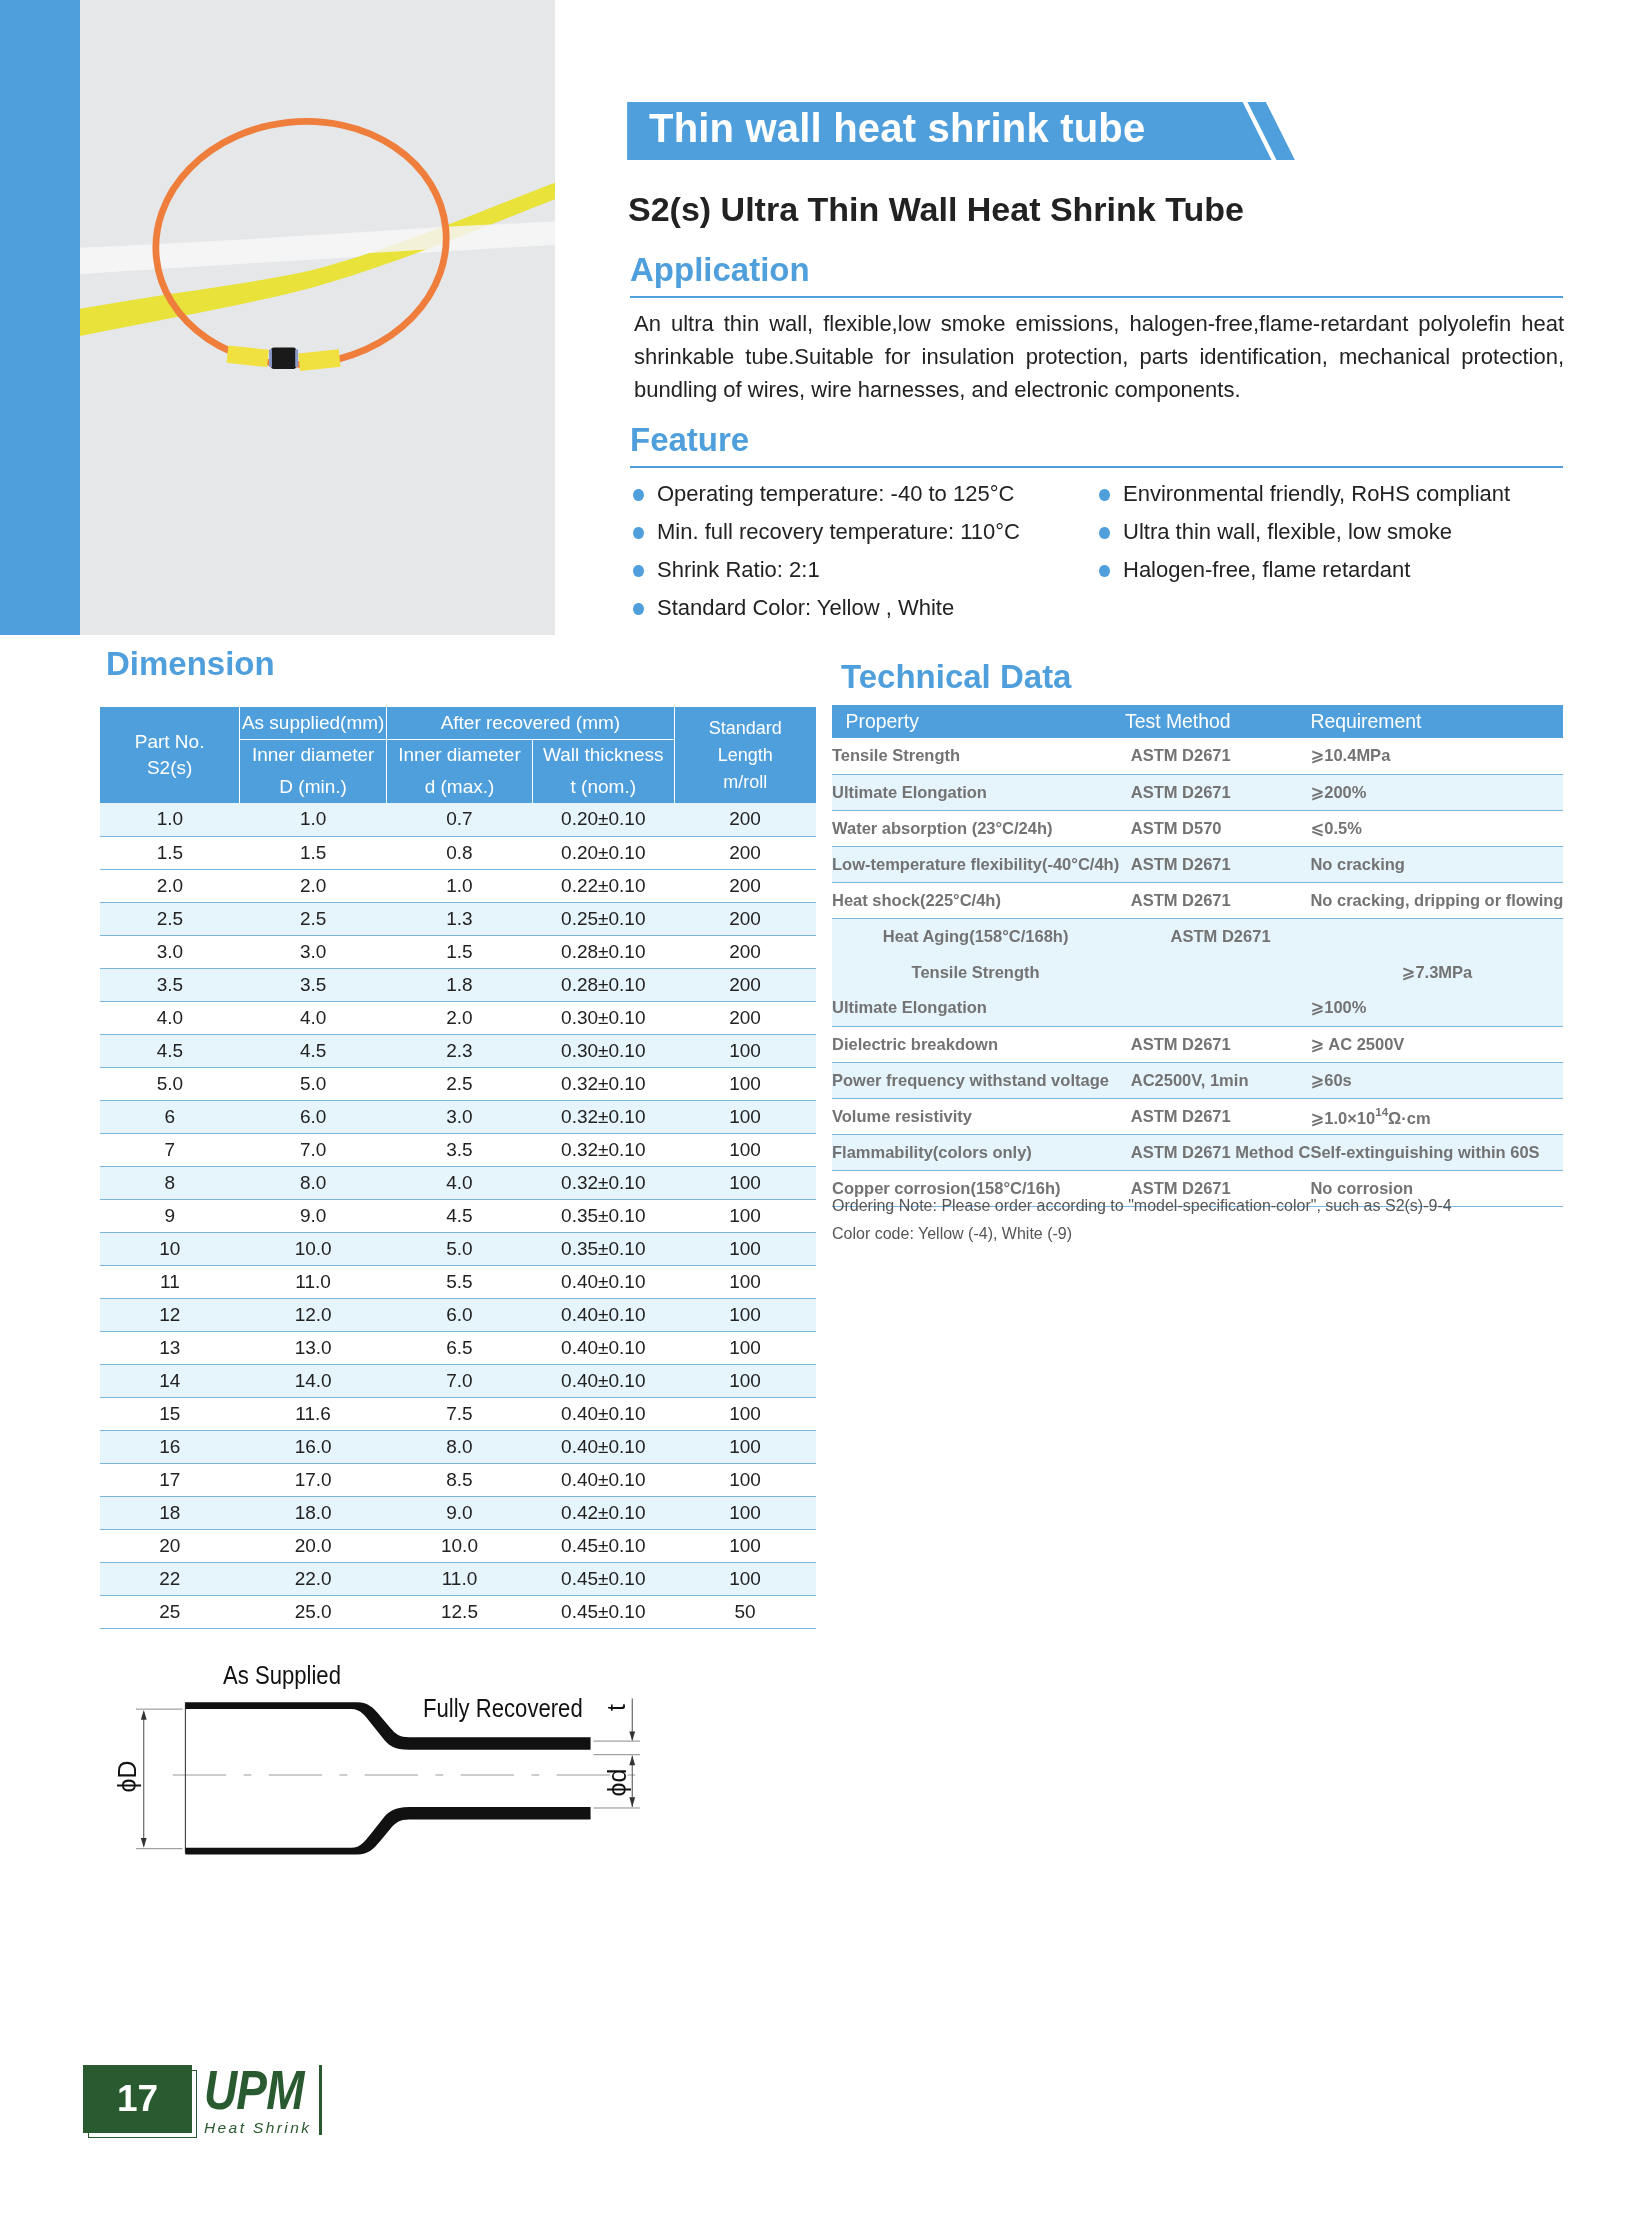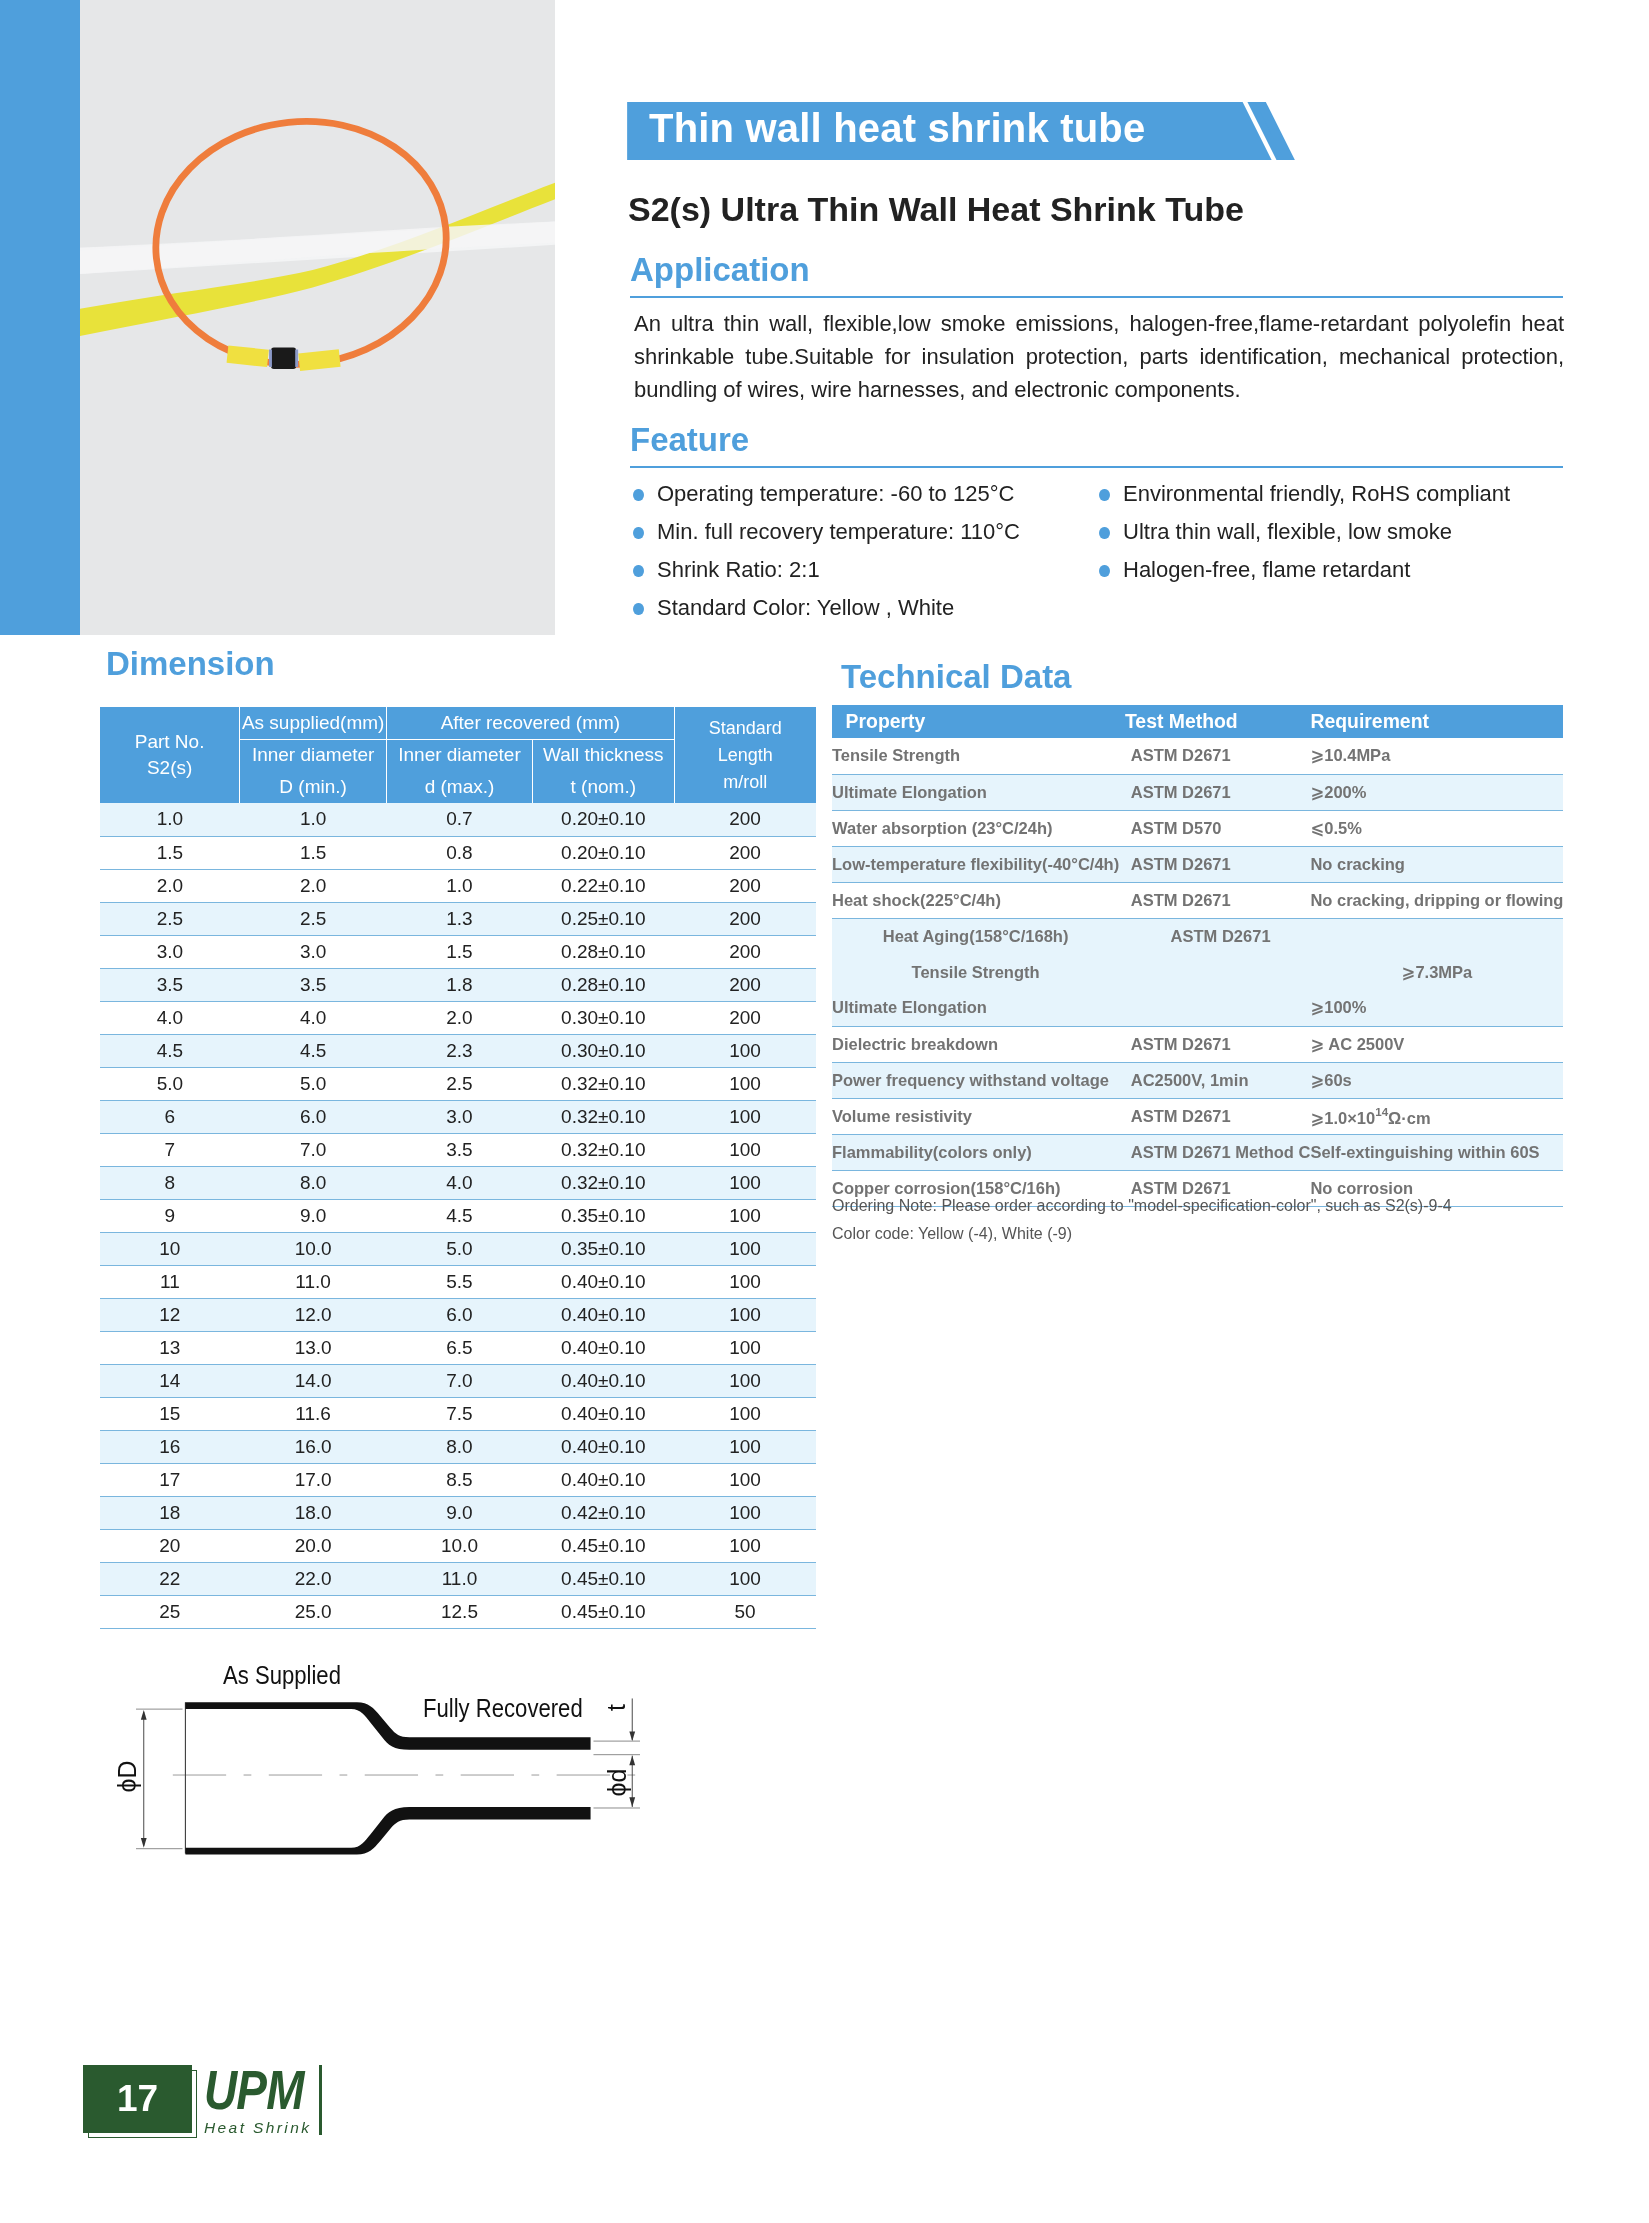--- a/index.html
+++ b/index.html
@@ -29,21 +29,21 @@
   
   .dim-table { position: absolute; left: 100px; top: 707px; width: 716px; border-collapse: collapse; font-size: 19px; }
   .dim-table th { background: #4f9fdc; color: #ffffff; font-weight: normal; text-align: center; line-height: 26px; padding: 0; }
   .dim-table th.bl { border-left: 1.5px solid #ffffff; }
   .dim-table th.bb { border-bottom: 1.5px solid #ffffff; }
   .dim-table td { height: 33px; text-align: center; border-bottom: 1.5px solid #7ab6de; padding: 0; color: #222; }
   .dim-table tr.shade td { background: #e6f4fc; }
 
   
   .tech-table { position: absolute; left: 832px; top: 705px; width: 722px; border-collapse: collapse; font-size: 16.5px; }
-  .tech-table th { background: #4f9fdc; color: #ffffff; font-weight: bold; text-align: left; height: 33px; font-size: 19.4px; padding: 0; }
+  .tech-table th { background: #4f9fdc; color: #ffffff; font-weight: normal; text-align: left; height: 33px; font-size: 19.4px; padding: 0; }
   .tech-table td { height: 36px; padding: 0; color: #737373; white-space: nowrap; border-bottom: 1.5px solid #7ab6de; font-weight: bold; }
   .tech-table td.nb { border-bottom: none; text-align: center; }
   .tech-table tr.shade td { background: #e6f4fc; }
   sup { font-size: 11.6px; vertical-align: 7.8px; }
 
   .note { position: absolute; left: 832px; width: 737px; font-size: 16px; color: #555; }
 
   .diagram { position: absolute; left: 97px; top: 1650px; width: 582px; height: 252px; }
   .diagram-label { position: absolute; font-size: 26px; color: #111; font-family: "Liberation Sans", sans-serif; transform: scaleX(0.85); transform-origin: left top; }
   .diagram-sym { position: absolute; font-size: 25px; color: #111; transform: rotate(-90deg); transform-origin: center; }
@@ -92,21 +92,21 @@
 <div class="product-title">S2(s) Ultra Thin Wall Heat Shrink Tube</div>
 
 <div class="section-h" style="left:630px; top:251px;">Application</div>
 <div class="section-rule" style="left:630px; top:296px; width:933px;"></div>
 <div class="app-text">An ultra thin wall, flexible,low smoke emissions, halogen-free,flame-retardant polyolefin heat shrinkable tube.Suitable for insulation protection, parts identification, mechanical protection, bundling of wires, wire harnesses, and electronic components.</div>
 
 <div class="section-h" style="left:630px; top:421px;">Feature</div>
 <div class="section-rule" style="left:630px; top:466px; width:933px;"></div>
 <div class="features">
   <div class="feat-col" style="left:0;">
-    <div class="feat-item"><span class="feat-dot"></span><span>Operating temperature: -60 to 125°C</span></div>
+    <div class="feat-item"><span class="feat-dot"></span><span>Operating temperature: -40 to 125°C</span></div>
     <div class="feat-item"><span class="feat-dot"></span><span>Min. full recovery temperature: 110°C</span></div>
     <div class="feat-item"><span class="feat-dot"></span><span>Shrink Ratio: 2:1</span></div>
     <div class="feat-item"><span class="feat-dot"></span><span>Standard Color: Yellow , White</span></div>
   </div>
   <div class="feat-col" style="left:466px;">
     <div class="feat-item"><span class="feat-dot"></span><span>Environmental friendly, RoHS compliant</span></div>
     <div class="feat-item"><span class="feat-dot"></span><span>Ultra thin wall, flexible, low smoke</span></div>
     <div class="feat-item"><span class="feat-dot"></span><span>Halogen-free, flame retardant</span></div>
   </div>
 </div>

